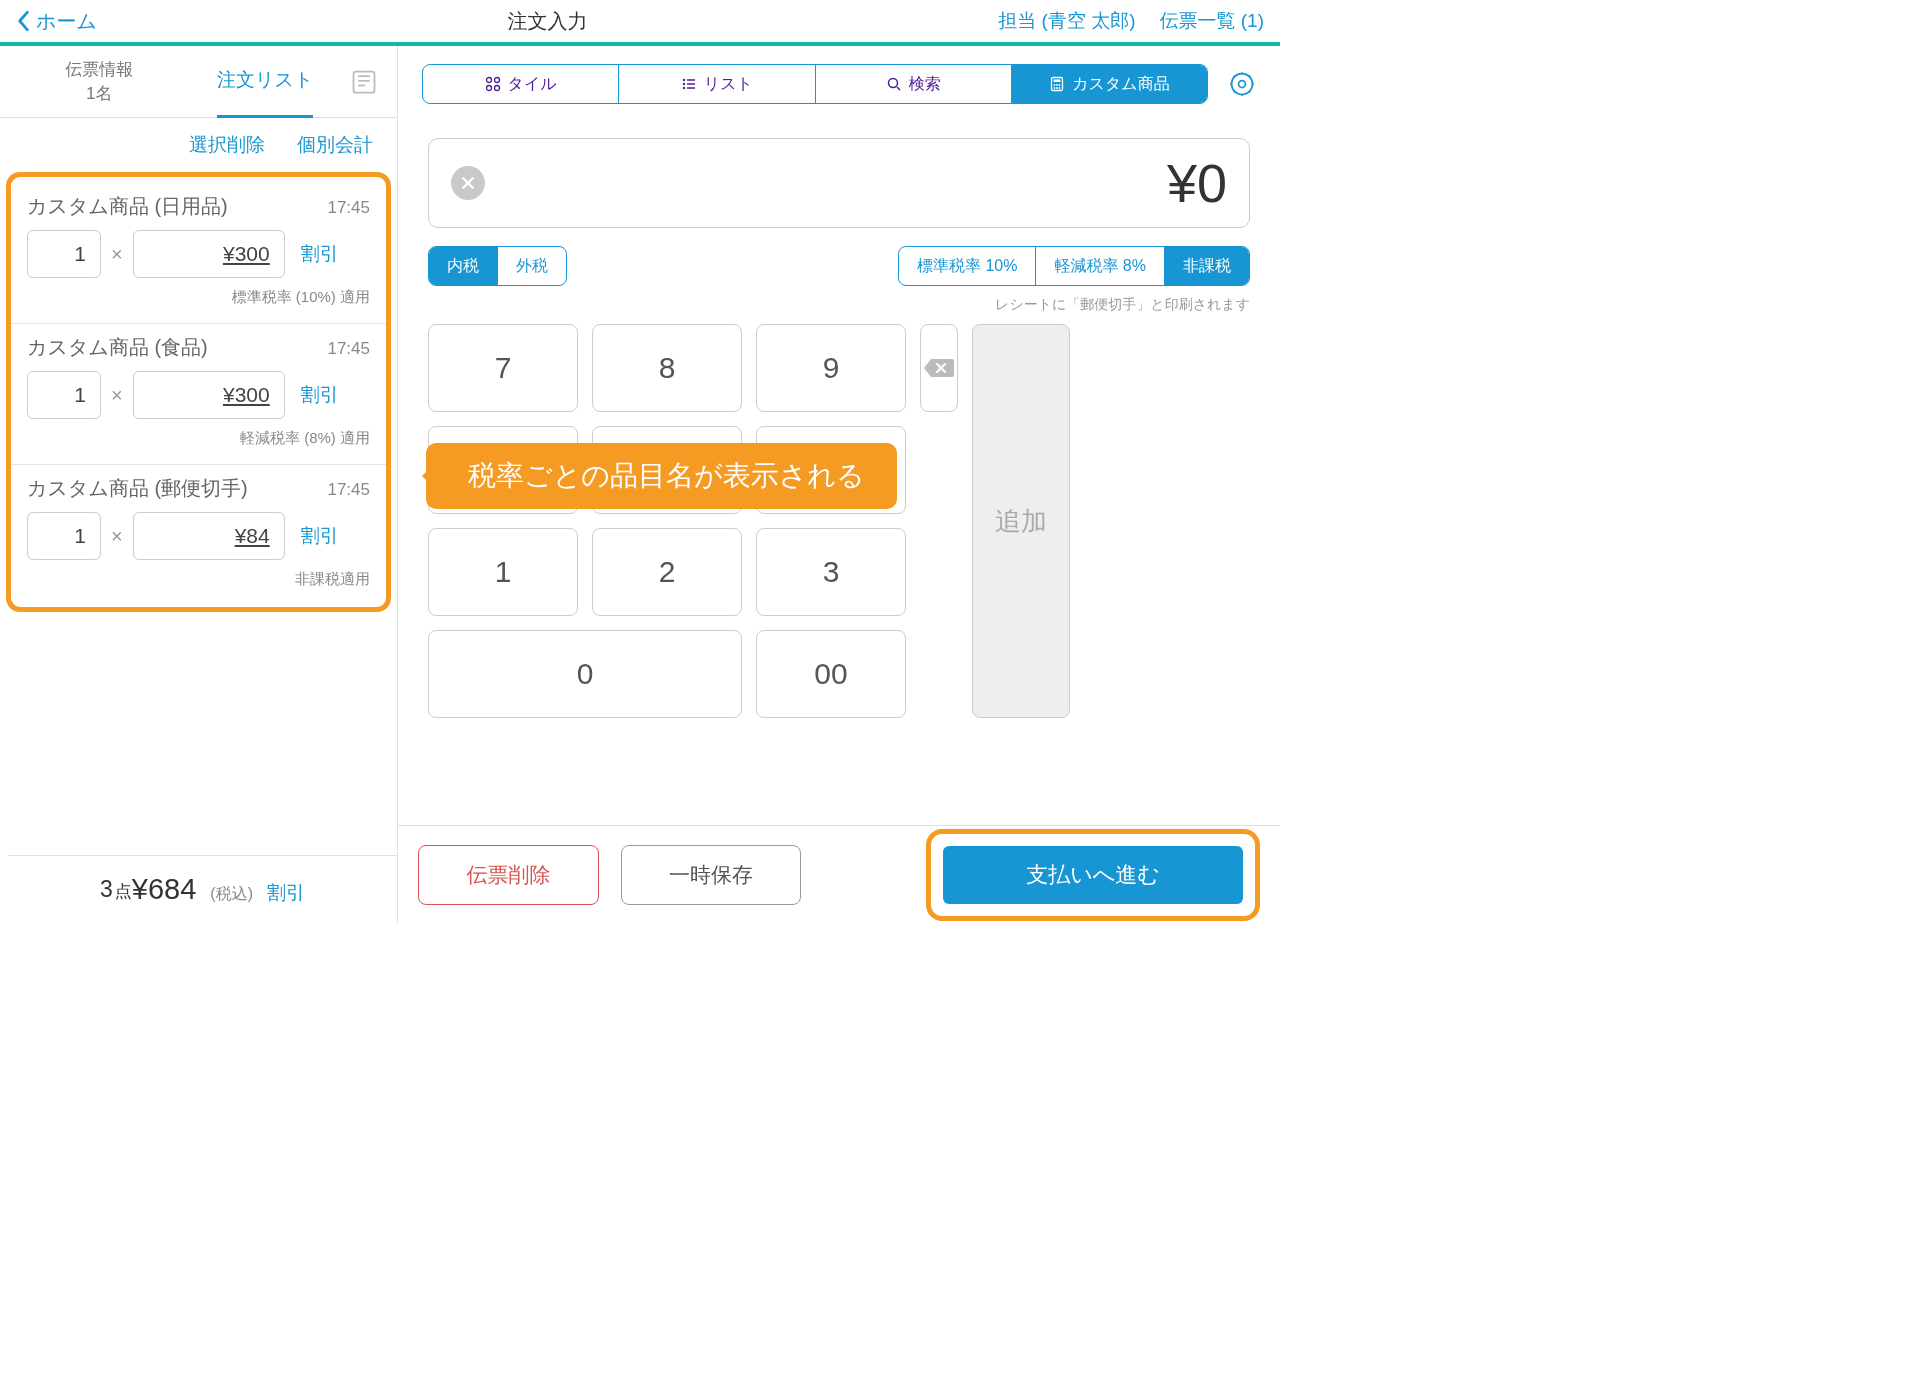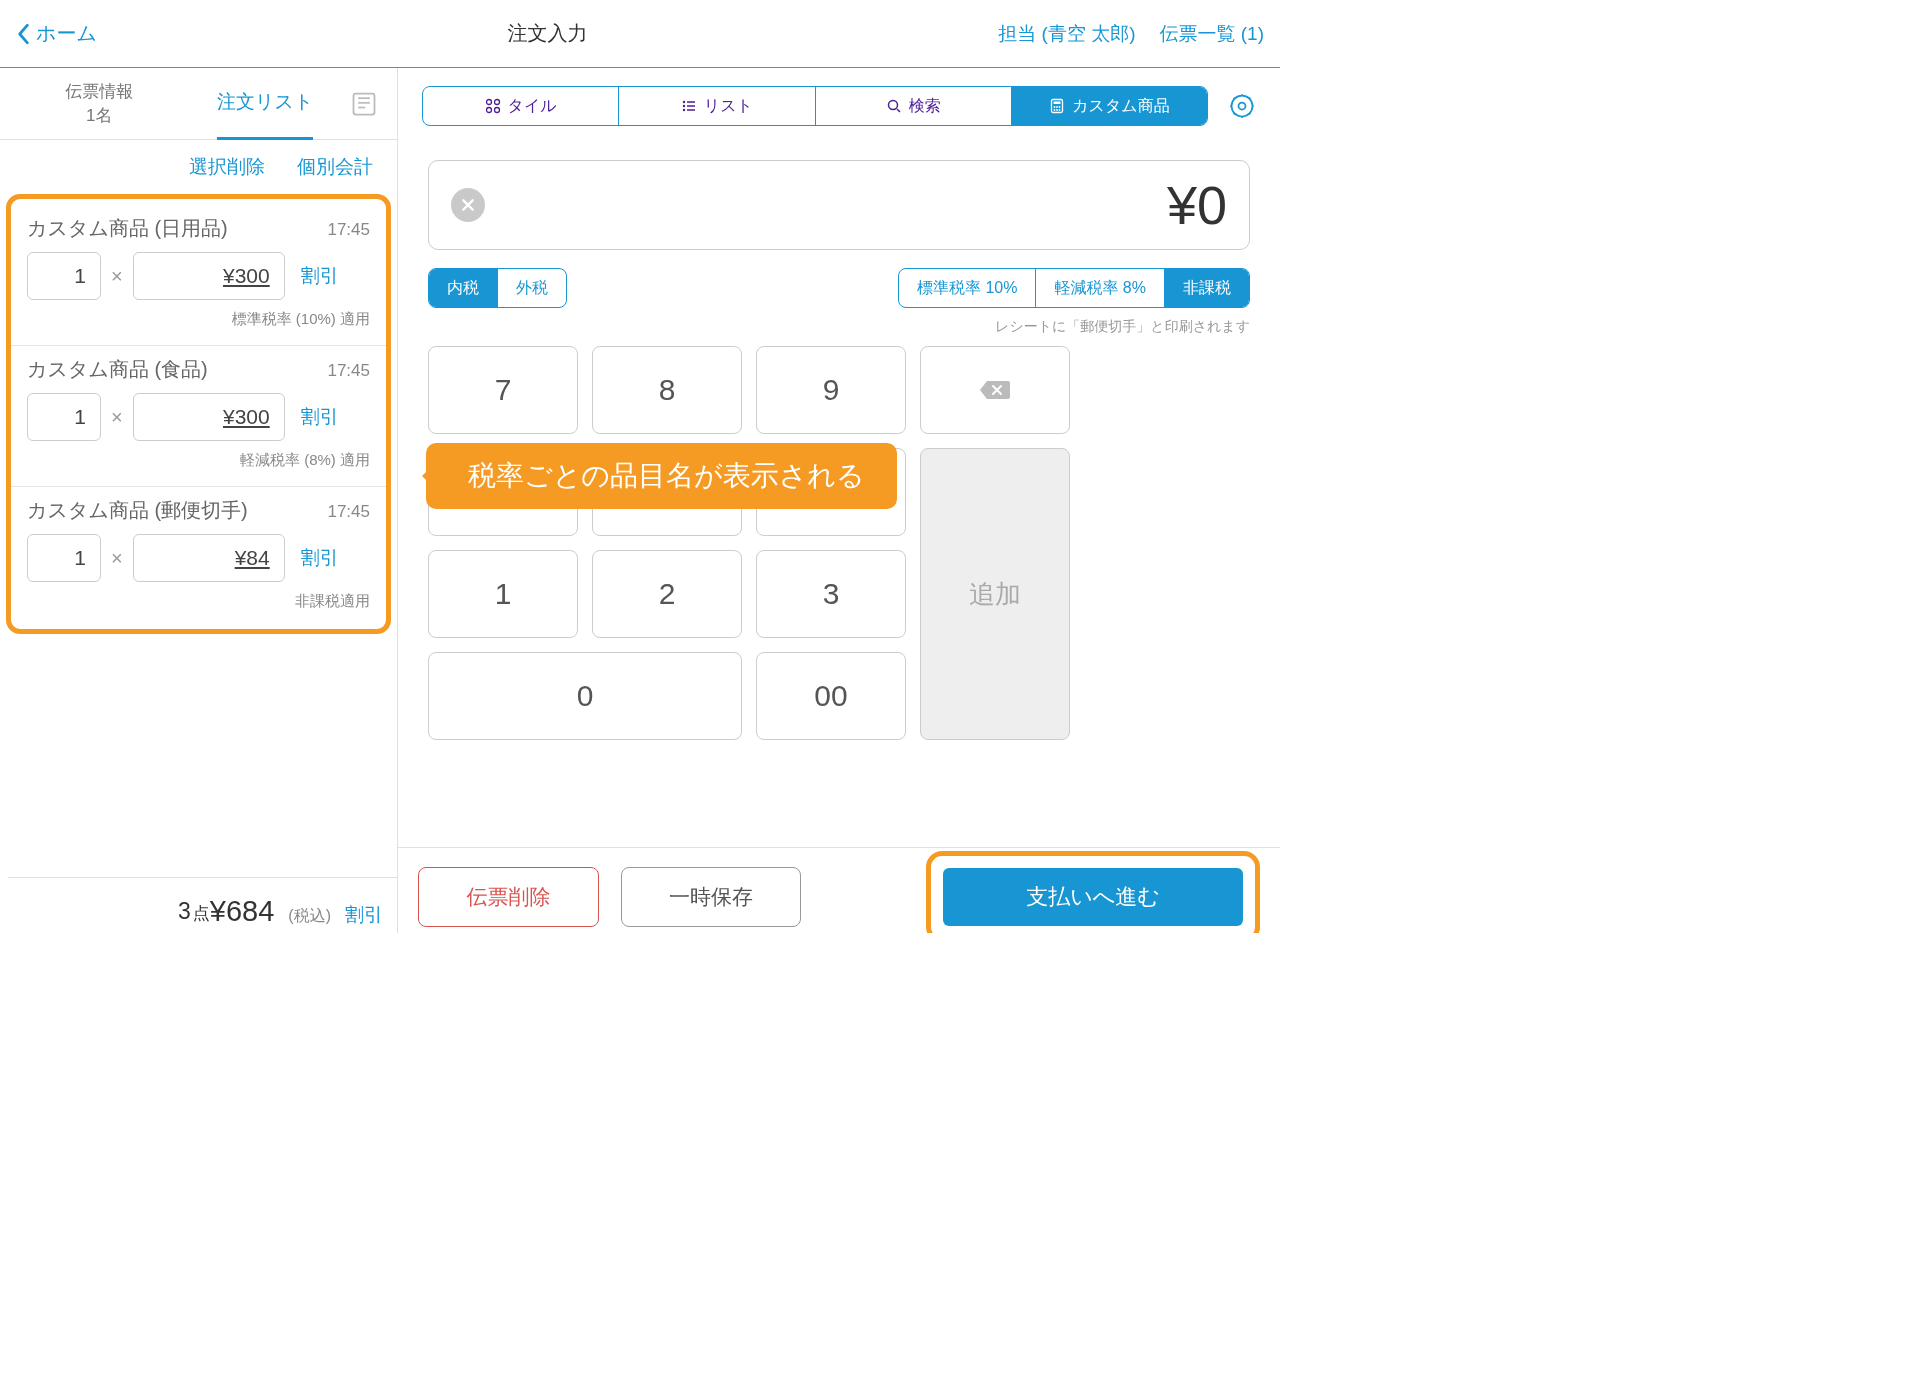--- a/index.html
+++ b/index.html
@@ -5,26 +5,26 @@
     * { box-sizing: border-box; margin: 0; padding: 0; }
     body {
       font-family: -apple-system, "Hiragino Sans", "Hiragino Kaku Gothic ProN", sans-serif;
       background: #fff;
       width: 1280px;
       height: 933px;
       overflow: hidden;
       position: relative;
     }
     .header {
-      height: 68px;
+      height: 46px;
       display: flex;
       align-items: center;
       justify-content: space-between;
       padding: 0 16px;
-      border-bottom: 1px solid #14b8a6;
+      border-bottom: 4px solid #14b8a6;
     }
     .header-left { display: flex; align-items: center; color: #1896d4; font-size: 20px; cursor: pointer; }
     .header-left svg { width: 14px; height: 22px; margin-right: 6px; }
     .header-title { font-size: 20px; color: #333; font-weight: 500; }
     .header-right { display: flex; gap: 24px; color: #1896d4; font-size: 19px; }
     .header-right span { cursor: pointer; }
 
     .body { display: flex; height: calc(100% - 56px); }
 
     
@@ -45,21 +45,21 @@
     .item-name { font-size: 20px; color: #666; }
     .item-time { font-size: 17px; color: #888;}
     .item-line { display: flex; align-items: center; gap: 10px; }
     .qty-box, .price-box { border: 1px solid #ccc; border-radius: 6px; height: 48px; display:flex; align-items:center; justify-content:flex-end; padding: 0 14px; font-size: 21px; color:#444;}
     .qty-box { width: 74px;}
     .mult { font-size: 20px; color:#999;}
     .price-box { width: 152px; text-decoration: underline;}
     .discount { color:#1896d4; font-size:19px; margin-left:6px; cursor:pointer;}
     .item-tax { text-align:right; color:#888; font-size:15px; margin-top:10px;}
 
-    .left-footer { margin-top:auto; border-top:1px solid #e0e0e0; height:68px; display:flex; align-items:center; padding: 0 14px; justify-content:flex-end;margin-left:8px;}
+    .left-footer { margin-top:auto; border-top:1px solid #e0e0e0; height:68px; display:flex; align-items:center; padding: 0 14px; justify-content:center;margin-left:8px;}
     .lf-count { font-size: 17px; color:#333;}
     .lf-count strong { font-size:23px; font-weight:500; margin-right:2px;}
     .lf-right{ display:flex; align-items:baseline; gap:14px;}
     .lf-total { font-size: 29px; color:#333; font-weight:500;}
     .lf-tax { font-size:16px; color:#888;}
     .lf-disc { color:#1896d4; font-size:19px; cursor:pointer;}
 
     
     .right-panel { flex:1; display:flex; flex-direction:column; position:relative;}
     .view-tabs-row{ display:flex; align-items:center; padding: 18px 24px 0; gap:20px;}
@@ -79,21 +79,21 @@
     .seg-btn{ padding: 15px 18px; display:flex;align-items:center; font-size:16px; color:#1896d4; border-right:1.5px solid #1896d4; cursor:pointer; white-space:nowrap;}
     .seg-btn:last-child{border-right:none;}
     .seg-btn.active{ background:#1896d4; color:#fff;}
 
     .receipt-note{ text-align:right; color:#999; font-size:14px; margin: 10px 30px 0;}
 
     .keypad-area{ display:flex; margin: 10px 30px 0; gap:14px;}
     .keypad{ display:grid; grid-template-columns: repeat(3, 150px); grid-auto-rows: 88px; gap:14px;}
     .key{ border:1px solid #ccc; border-radius:8px; display:flex;align-items:center;justify-content:center; font-size:30px; color:#555; cursor:pointer; background:#fff;}
     .key-wide{ grid-column: span 2;}
-    .side-keys{ display:flex; flex-direction:column; gap:14px; width:150px;}
+    .side-keys{ display:flex; flex-direction:row; gap:14px; width:150px;}
     .back-key{ height:88px; border:1px solid #ccc; border-radius:8px; display:flex;align-items:center;justify-content:center; background:#fff; cursor:pointer;}
     .add-key{ flex:1; border:1px solid #ccc; border-radius:8px; background:#eee; display:flex;align-items:center;justify-content:center; font-size:26px; color:#aaa; cursor:pointer;}
 
     .bottom-row{ position:absolute; bottom:0; left:0; right:0; height:98px; border-top:1px solid #e0e0e0; display:flex; align-items:center; padding: 0 20px; gap:22px;}
     .btn{ height:60px; border-radius:8px; display:flex;align-items:center;justify-content:center; font-size:21px; cursor:pointer;}
     .btn-delete{ width:181px; border:1px solid #d9534f; color:#d9534f; background:#fff;}
     .btn-save{ width:180px; border:1px solid #999; color:#555; background:#fff;}
     .btn-pay-wrap{ margin-left:auto; border:5px solid #f59a23; border-radius:16px; padding:12px;}
     .btn-pay{ width:300px; height:58px; background:#1896d4; color:#fff; border-radius:6px; display:flex;align-items:center;justify-content:center; font-size:22px; cursor:pointer;}
 

